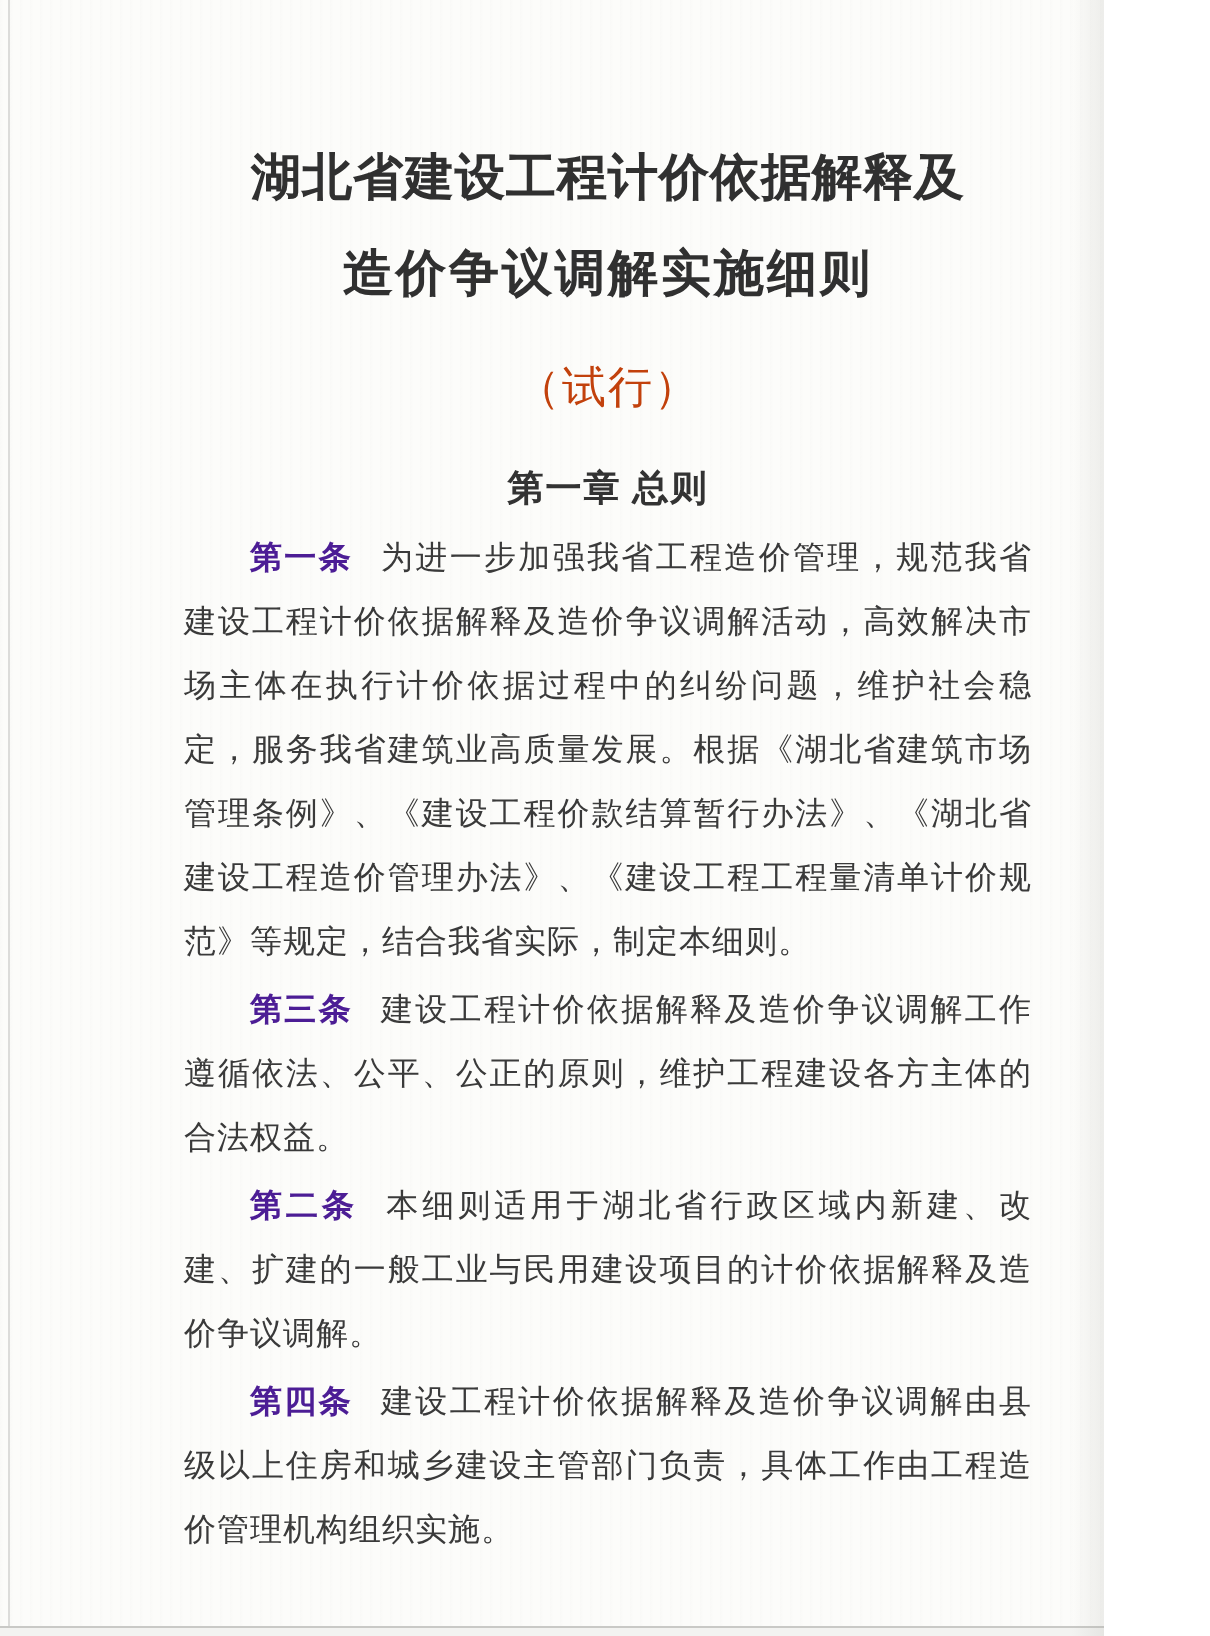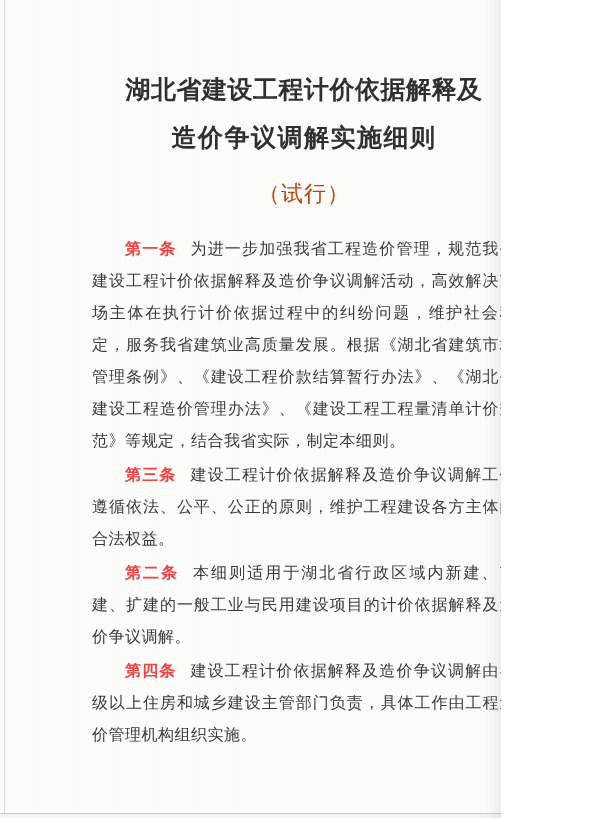--- a/index.html
+++ b/index.html
@@ -2,21 +2,21 @@
 <html><head>
 <meta charset="utf-8">
 <style>
   html, body {
     margin: 0;
     padding: 0;
     background: #ffffff;
   }
   .scan {
     position: relative;
-    width: 501px;
+    width: 552px;
     height: 818px;
     background: #fcfcfa;
     overflow: hidden;
     font-family: "Liberation Serif", "DejaVu Serif", serif;
     color: #3a3a3a;
   }
   
   .scan::before {
     content: "";
     position: absolute;
@@ -107,36 +107,37 @@
     font-size: 16px;
     line-height: 32px;
     letter-spacing: 0.5px;
     text-align: justify;
     text-indent: 33px;
     color: #3a3a3a;
   }
   .article-label {
     font-weight: bold;
     padding-right: 14px;
-    color: #ef4444;
+    color: #4c1d95;
   }
 </style>
 </head>
 <body>
 
 <div class="scan">
 
   <div class="content">
 
     <h1 class="title title-first">湖北省建设工程计价依据解释及</h1>
 
     <h1 class="title title-second">造价争议调解实施细则</h1>
 
     <div class="trial-note">（试行）</div>
 
+    <div class="chapter-heading">第一章 总则</div>
 
     <p class="article"><span class="article-label">第一条</span><span>为进一步加强我省工程造价管理，规范我省建设工程计价依据解释及造价争议调解活动，高效解决市场主体在执行计价依据过程中的纠纷问题，维护社会稳定，服务我省建筑业高质量发展。根据《湖北省建筑市场管理条例》、《建设工程价款结算暂行办法》、《湖北省建设工程造价管理办法》、《建设工程工程量清单计价规范》等规定，结合我省实际，制定本细则。</span></p>
 
     <p class="article"><span class="article-label">第三条</span><span>建设工程计价依据解释及造价争议调解工作遵循依法、公平、公正的原则，维护工程建设各方主体的合法权益。</span></p>
 
     <p class="article"><span class="article-label">第二条</span><span>本细则适用于湖北省行政区域内新建、改建、扩建的一般工业与民用建设项目的计价依据解释及造价争议调解。</span></p>
 
     <p class="article"><span class="article-label">第四条</span><span>建设工程计价依据解释及造价争议调解由县级以上住房和城乡建设主管部门负责，具体工作由工程造价管理机构组织实施。</span></p>
 
   </div>

